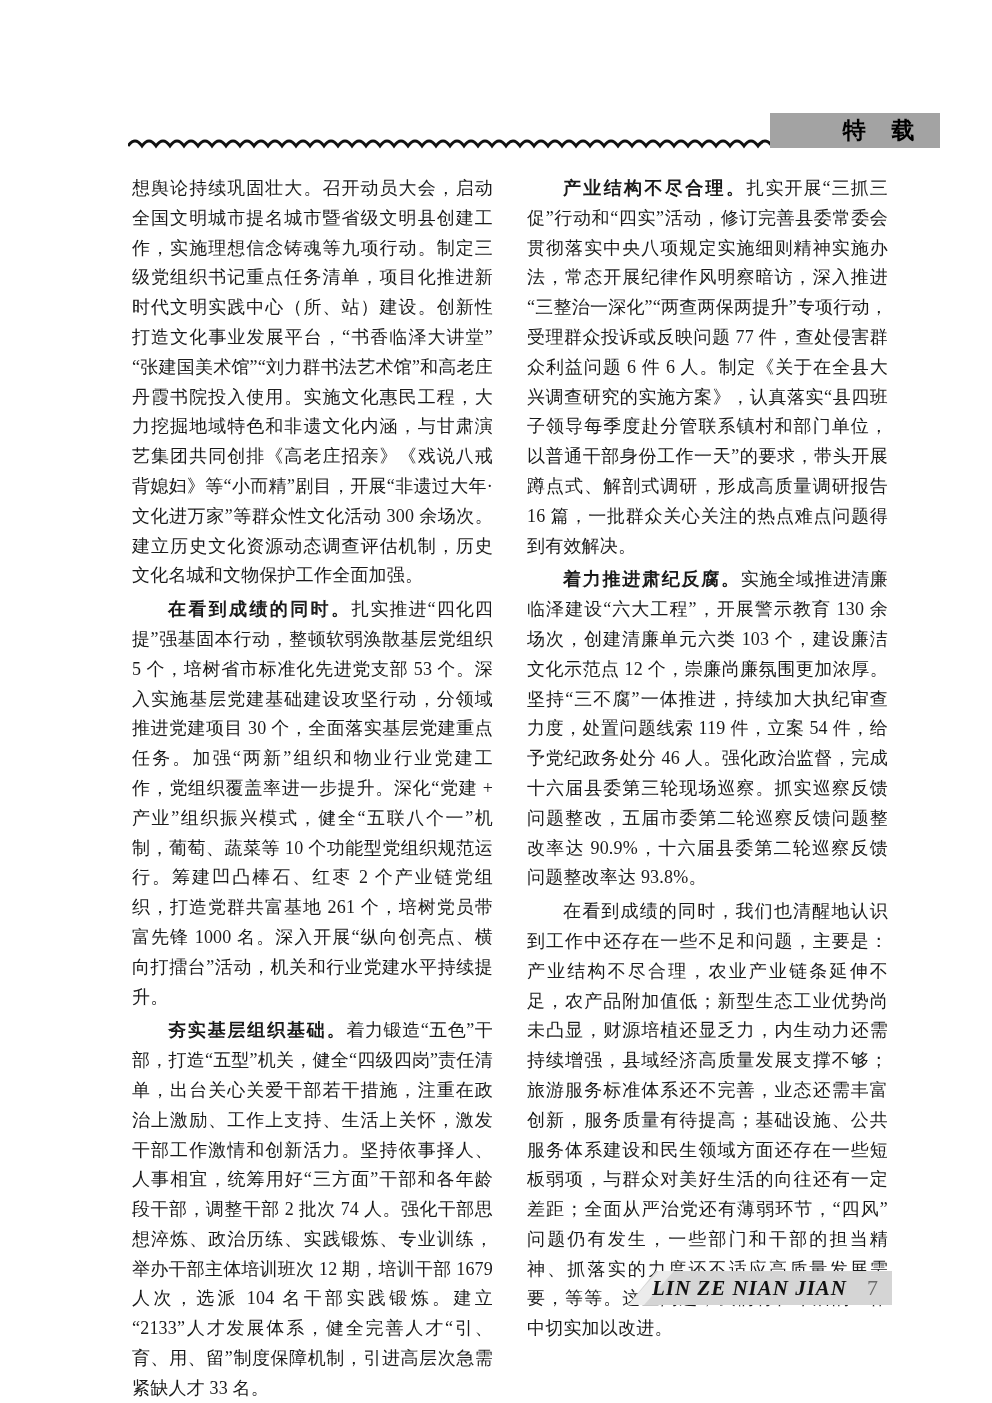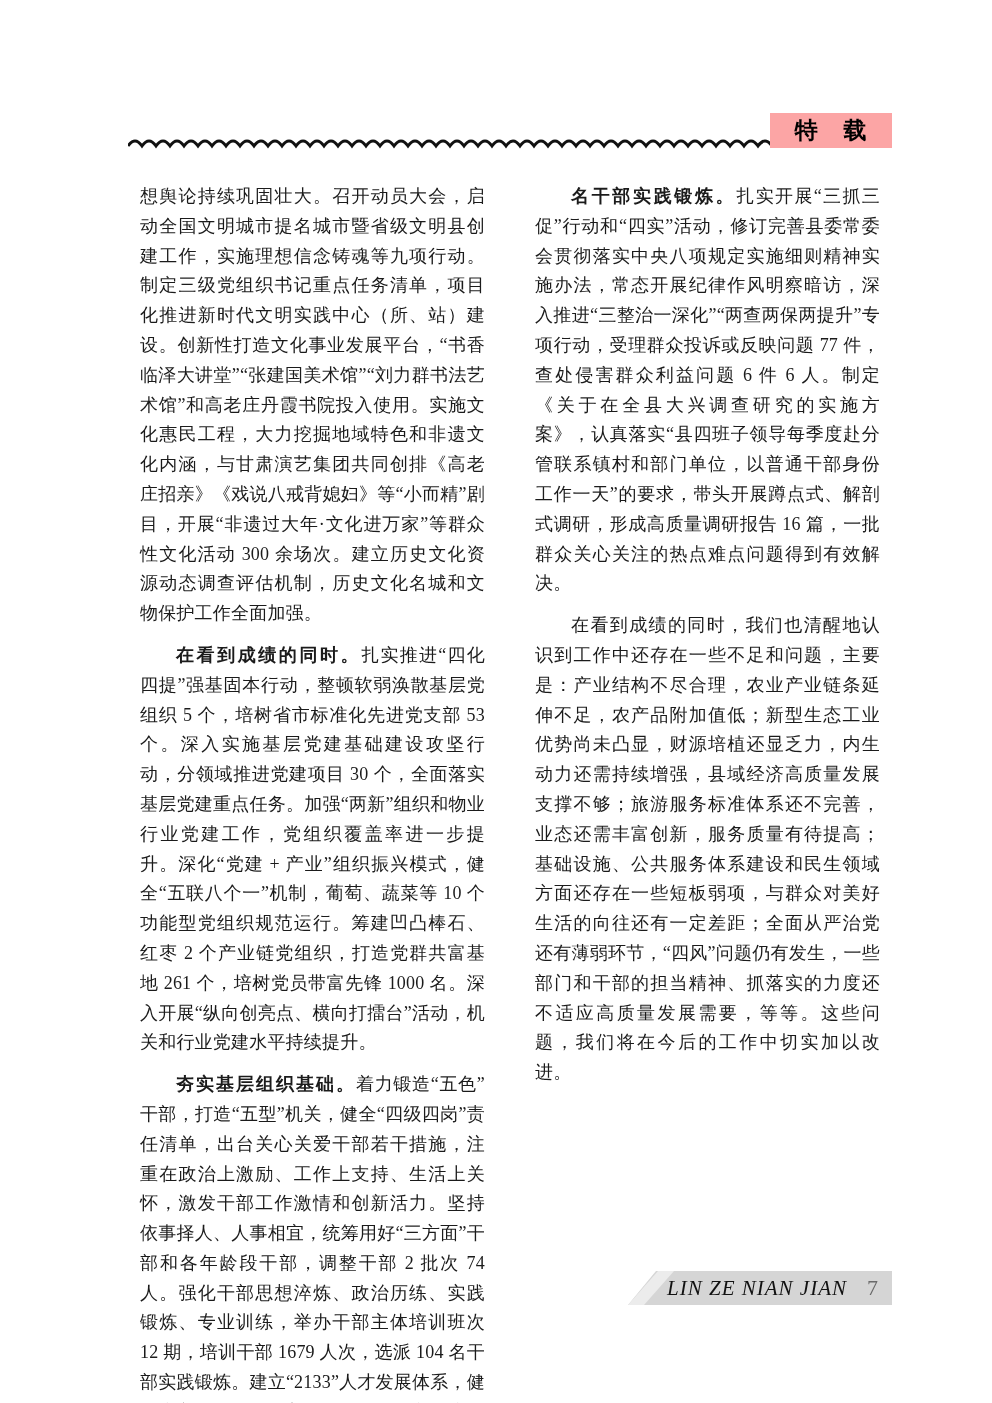--- a/index.html
+++ b/index.html
@@ -11,37 +11,37 @@
     font-family:"Liberation Serif","DejaVu Serif",serif;
     color:#1b1b1b;
   }
 
   
   .wavy-line{
     position:absolute;left:128px;top:136px;width:644px;height:14px;
   }
   .header-box{
     position:absolute;left:770px;top:113px;width:122px;height:35px;
-    background:#fca5a5;
-    display:flex;align-items:center;justify-content:center;
+    background:#a3a3a3;
+    display:flex;align-items:center;justify-content:center;padding-left:48px;
   }
   .header-box .tag{
     font-size:23px;font-weight:700;color:#000;
     word-spacing:18px;letter-spacing:1px;
     font-family:"Liberation Serif","DejaVu Serif",serif;
   }
 
   
   .content{
     position:absolute;left:128px;top:170px;width:764px;
     display:flex;gap:26px;
   }
   .column{width:369px;}
   .para{
-    margin:12px;
+    margin:4px;
     font-size:18px;
     line-height:29.8px;
     text-align:justify;
     text-justify:inter-ideograph;
     letter-spacing:0.2px;
   }
   .para.indent{text-indent:2em;}
   .para .lead{
     font-weight:700;
     letter-spacing:1.5px;
@@ -61,21 +61,21 @@
     background:#ececec;
     clip-path:polygon(30px 0, 46px 0, 16px 100%, 0 100%);
   }
   .footer-band .band-text{
     position:absolute;inset:0;
     display:flex;align-items:center;justify-content:flex-end;
     padding-right:14px;box-sizing:border-box;
   }
   .journal-name{
     font-family:"Liberation Serif","DejaVu Serif",serif;
-    font-style:italic;font-weight:400;
+    font-style:italic;font-weight:700;
     font-size:21px;color:#111;letter-spacing:1px;
     white-space:nowrap;
   }
   .page-number{
     margin-left:20px;
     font-size:22px;color:#6a6a6a;font-weight:400;
     font-family:"Liberation Serif","DejaVu Serif",serif;
   }
 </style>
 </head>
@@ -91,21 +91,22 @@
     <span class="tag">特 载</span>
   </div>
 
   <div class="content">
     <div class="column">
       <p class="para"><span class="lead"></span><span>想舆论持续巩固壮大。召开动员大会，启动全国文明城市提名城市暨省级文明县创建工作，实施理想信念铸魂等九项行动。制定三级党组织书记重点任务清单，项目化推进新时代文明实践中心（所、站）建设。创新性打造文化事业发展平台，“书香临泽大讲堂”“张建国美术馆”“刘力群书法艺术馆”和高老庄丹霞书院投入使用。实施文化惠民工程，大力挖掘地域特色和非遗文化内涵，与甘肃演艺集团共同创排《高老庄招亲》《戏说八戒背媳妇》等“小而精”剧目，开展“非遗过大年·文化进万家”等群众性文化活动 300 余场次。建立历史文化资源动态调查评估机制，历史文化名城和文物保护工作全面加强。</span></p>
       <p class="para indent"><span class="lead">在看到成绩的同时。</span><span>扎实推进“四化四提”强基固本行动，整顿软弱涣散基层党组织 5 个，培树省市标准化先进党支部 53 个。深入实施基层党建基础建设攻坚行动，分领域推进党建项目 30 个，全面落实基层党建重点任务。加强“两新”组织和物业行业党建工作，党组织覆盖率进一步提升。深化“党建 + 产业”组织振兴模式，健全“五联八个一”机制，葡萄、蔬菜等 10 个功能型党组织规范运行。筹建凹凸棒石、红枣 2 个产业链党组织，打造党群共富基地 261 个，培树党员带富先锋 1000 名。深入开展“纵向创亮点、横向打擂台”活动，机关和行业党建水平持续提升。</span></p>
       <p class="para indent"><span class="lead">夯实基层组织基础。</span><span>着力锻造“五色”干部，打造“五型”机关，健全“四级四岗”责任清单，出台关心关爱干部若干措施，注重在政治上激励、工作上支持、生活上关怀，激发干部工作激情和创新活力。坚持依事择人、人事相宜，统筹用好“三方面”干部和各年龄段干部，调整干部 2 批次 74 人。强化干部思想淬炼、政治历练、实践锻炼、专业训练，举办干部主体培训班次 12 期，培训干部 1679 人次，选派 104 名干部实践锻炼。建立“2133”人才发展体系，健全完善人才“引、育、用、留”制度保障机制，引进高层次急需紧缺人才 33 名。</span></p>
     </div>
     <div class="column">
-      <p class="para indent"><span class="lead">名干部实践锻炼。</span><span>扎实开展“三抓三促”行动和“四实”活动，修订完善县委常委会贯彻落实中央八项规定实施细则精神实施办法，常态开展纪律作风明察暗访，深入推进“三整治一深化”“两查两保两提升”专项行动，受理群众投诉或反映问题 77 件，查处侵害群众利益问题 6 件 6 人。制定《关于在全县大兴调查研究的实施方案》，认真落实“县四班子领导每季度赴分管联系镇村和部门单位，以普通干部身份工作一天”的要求，带头开展蹲点式、解剖式调研，形成高质量调研报告 16 篇，一批群众关心关注的热点难点问题得到有效解决。</span></p>
+      <p class="para indent"><span class="lead">产业结构不尽合理。</span><span>扎实开展“三抓三促”行动和“四实”活动，修订完善县委常委会贯彻落实中央八项规定实施细则精神实施办法，常态开展纪律作风明察暗访，深入推进“三整治一深化”“两查两保两提升”专项行动，受理群众投诉或反映问题 77 件，查处侵害群众利益问题 6 件 6 人。制定《关于在全县大兴调查研究的实施方案》，认真落实“县四班子领导每季度赴分管联系镇村和部门单位，以普通干部身份工作一天”的要求，带头开展蹲点式、解剖式调研，形成高质量调研报告 16 篇，一批群众关心关注的热点难点问题得到有效解决。</span></p>
+      <p class="para indent"><span class="lead">着力推进肃纪反腐。</span><span>实施全域推进清廉临泽建设“六大工程”，开展警示教育 130 余场次，创建清廉单元六类 103 个，建设廉洁文化示范点 12 个，崇廉尚廉氛围更加浓厚。坚持“三不腐”一体推进，持续加大执纪审查力度，处置问题线索 119 件，立案 54 件，给予党纪政务处分 46 人。强化政治监督，完成十六届县委第三轮现场巡察。抓实巡察反馈问题整改，五届市委第二轮巡察反馈问题整改率达 90.9%，十六届县委第二轮巡察反馈问题整改率达 93.8%。</span></p>
       <p class="para indent"><span class="lead"></span><span>在看到成绩的同时，我们也清醒地认识到工作中还存在一些不足和问题，主要是：产业结构不尽合理，农业产业链条延伸不足，农产品附加值低；新型生态工业优势尚未凸显，财源培植还显乏力，内生动力还需持续增强，县域经济高质量发展支撑不够；旅游服务标准体系还不完善，业态还需丰富创新，服务质量有待提高；基础设施、公共服务体系建设和民生领域方面还存在一些短板弱项，与群众对美好生活的向往还有一定差距；全面从严治党还有薄弱环节，“四风”问题仍有发生，一些部门和干部的担当精神、抓落实的力度还不适应高质量发展需要，等等。这些问题，我们将在今后的工作中切实加以改进。</span></p>
     </div>
   </div>
 
   <div class="footer-band">
     <div class="band-bg"></div>
     <div class="band-accent"></div>
     <div class="band-text">
       <span class="journal-name">LIN ZE NIAN JIAN</span>
       <span class="page-number">7</span>

